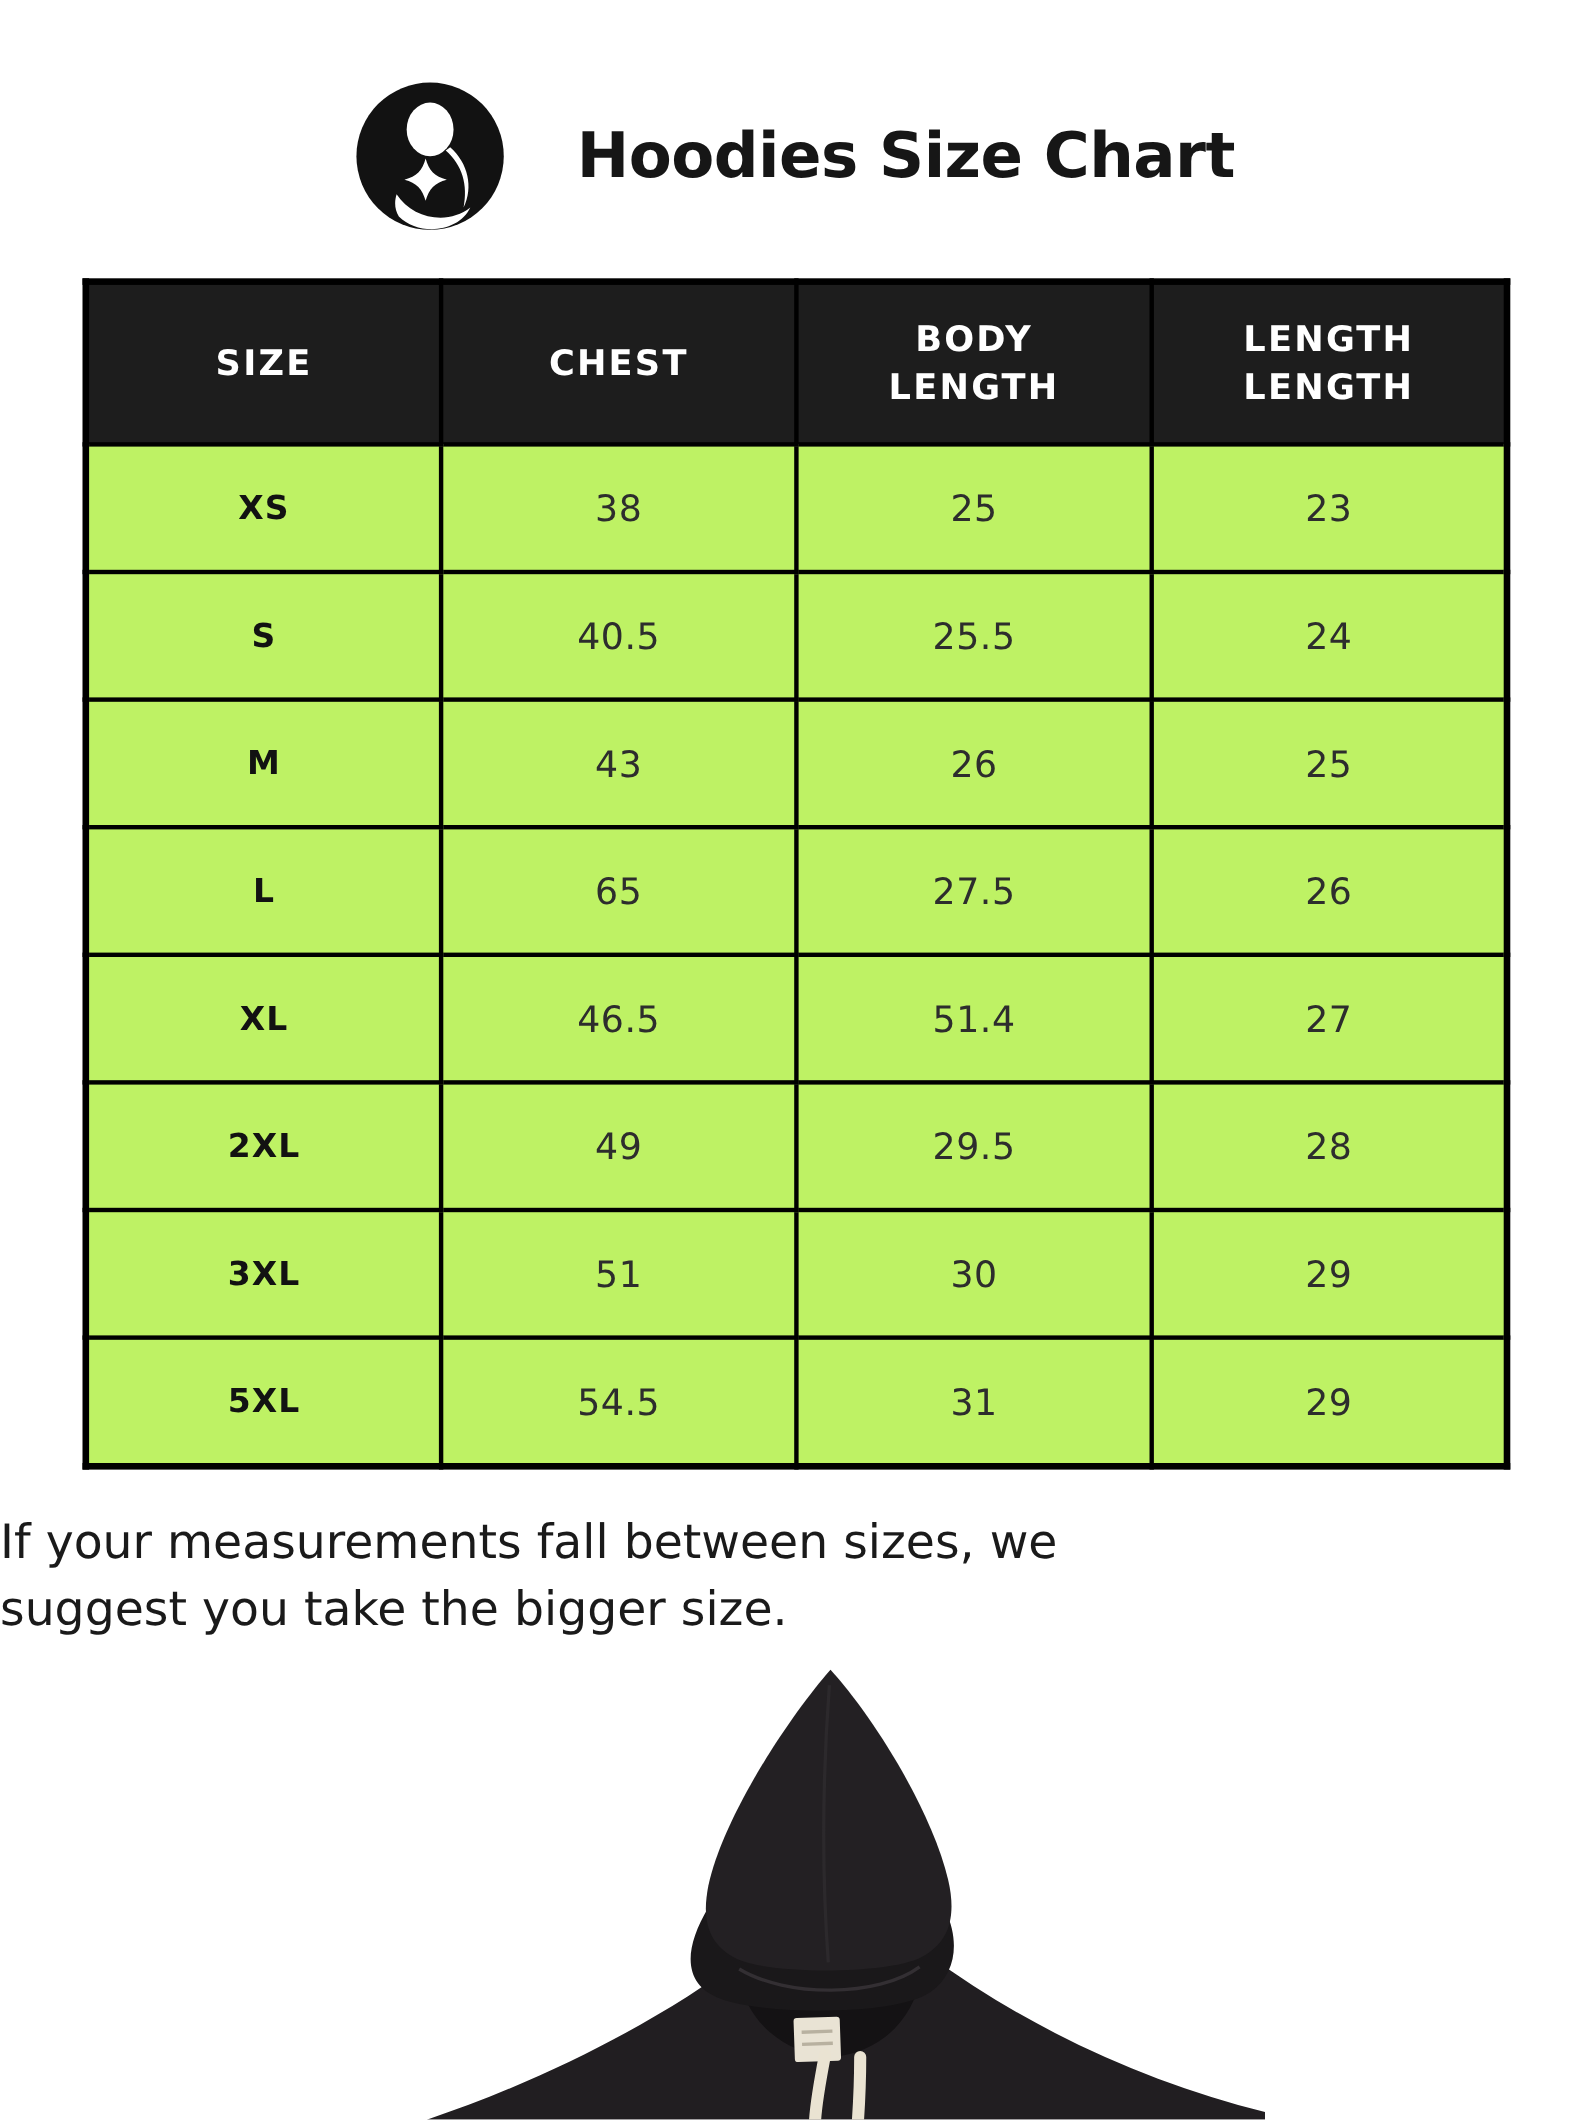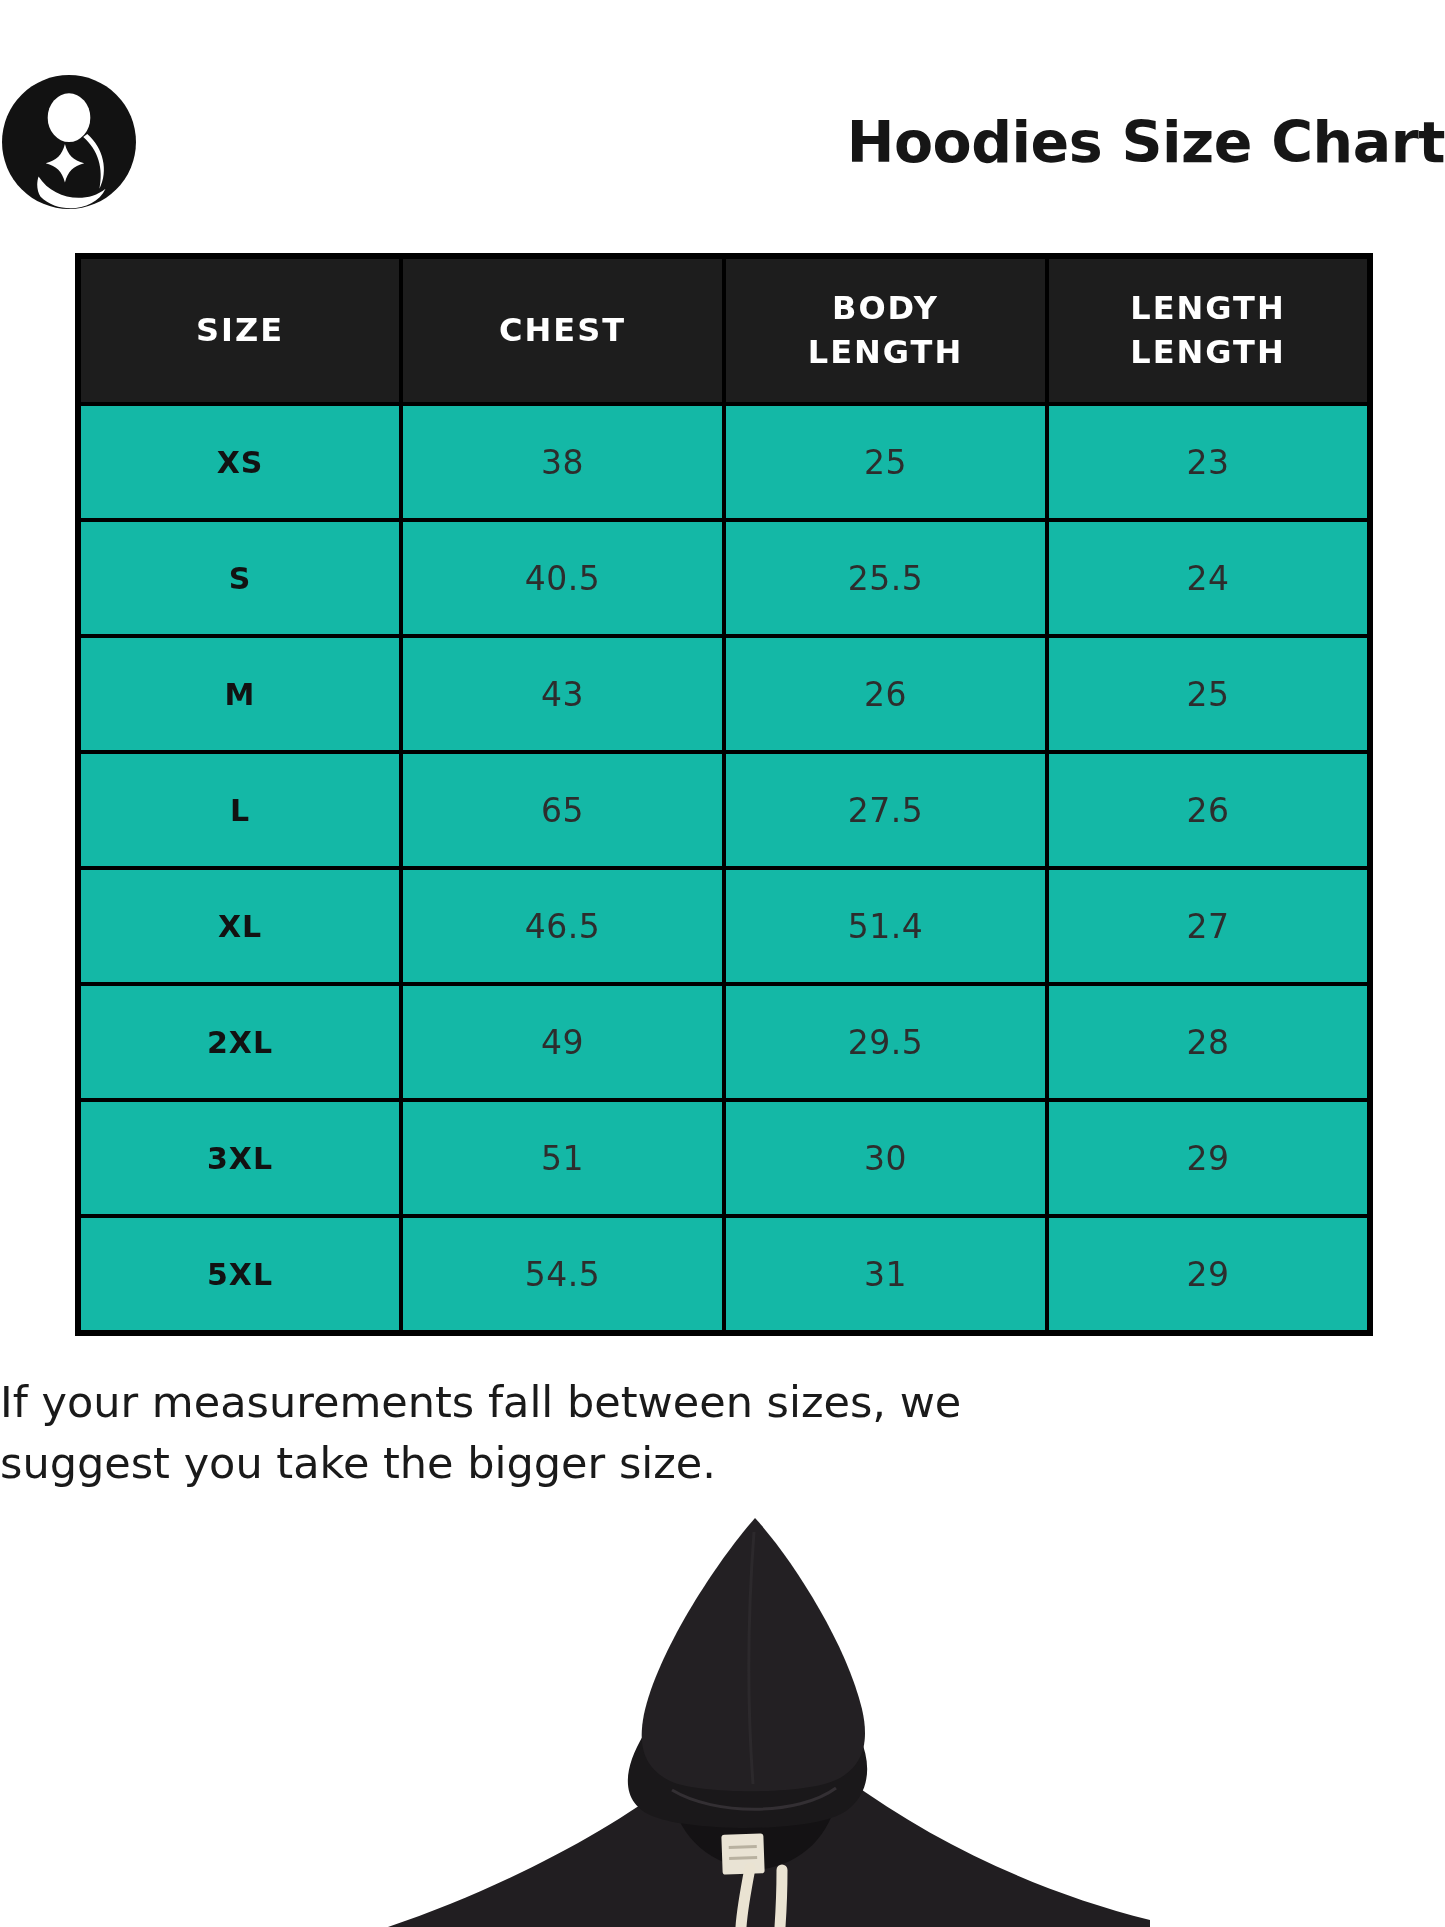--- a/index.html
+++ b/index.html
@@ -4,42 +4,42 @@
 <style>
   html,body{margin:0;padding:0;}
   body{
     width:1445px;height:1927px;position:relative;overflow:hidden;
     background:#ffffff;
     font-family:"DejaVu Sans","Liberation Sans",sans-serif;
   }
   
   .header-block{
     position:absolute;top:72px;left:0;width:100%;height:140px;
-    display:flex;justify-content:space-between;align-items:center;gap:64px;
+    display:flex;justify-content:center;align-items:center;gap:64px;
   }
   .logo{width:138px;height:138px;flex:0 0 auto;}
   .page-title{
     font-size:57px;font-weight:700;color:#161616;letter-spacing:-0.5px;
     white-space:nowrap;
   }
   
   table.size-table{
     position:absolute;left:75px;top:253px;width:1298px;
     border-collapse:collapse;table-layout:fixed;
     border:6px solid #000;
   }
   .size-table th,.size-table td{
     border:4px solid #000;text-align:center;vertical-align:middle;padding:0;
   }
   .size-table thead th{
     background:#1d1d1d;color:#ffffff;height:143px;
     font-size:32px;font-weight:700;letter-spacing:2px;line-height:1.35;
   }
   .size-table thead th .hline{display:block;}
-  .size-table tbody td{height:112px;background:#14b8a6;}
+  .size-table tbody td{height:112px;background:#bef264;}
   .size-table td.size{
     font-weight:700;font-size:30px;color:#121212;letter-spacing:1px;
   }
   .size-table td.val{
     font-weight:400;font-size:33px;color:#2d2d2d;letter-spacing:0.5px;
   }
   
   .note{
     position:absolute;top:1372px;left:0;width:100%;
     text-align:left;font-size:43px;font-weight:400;color:#1a1a1a;

